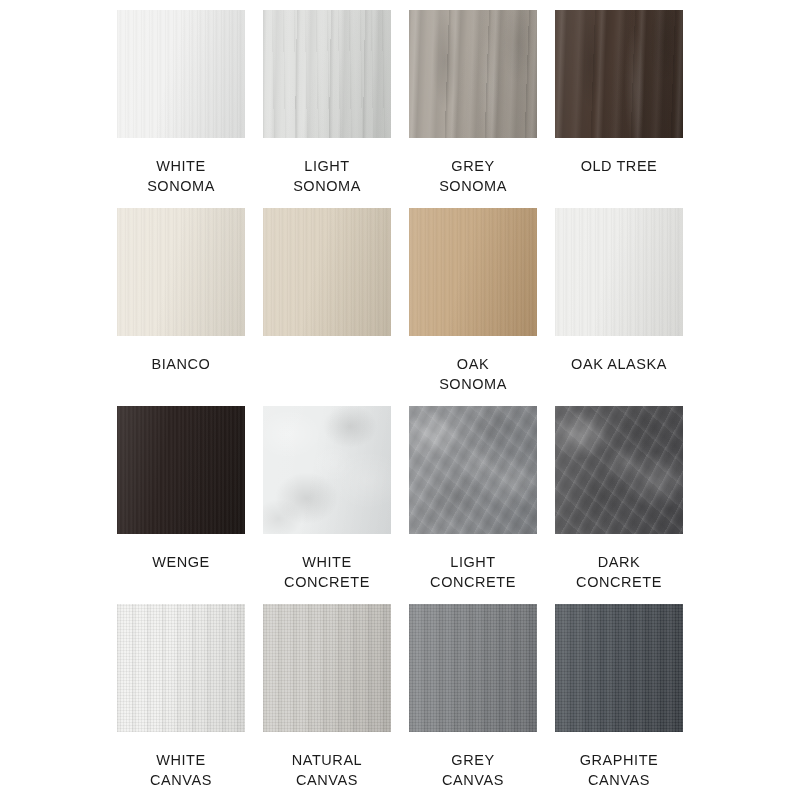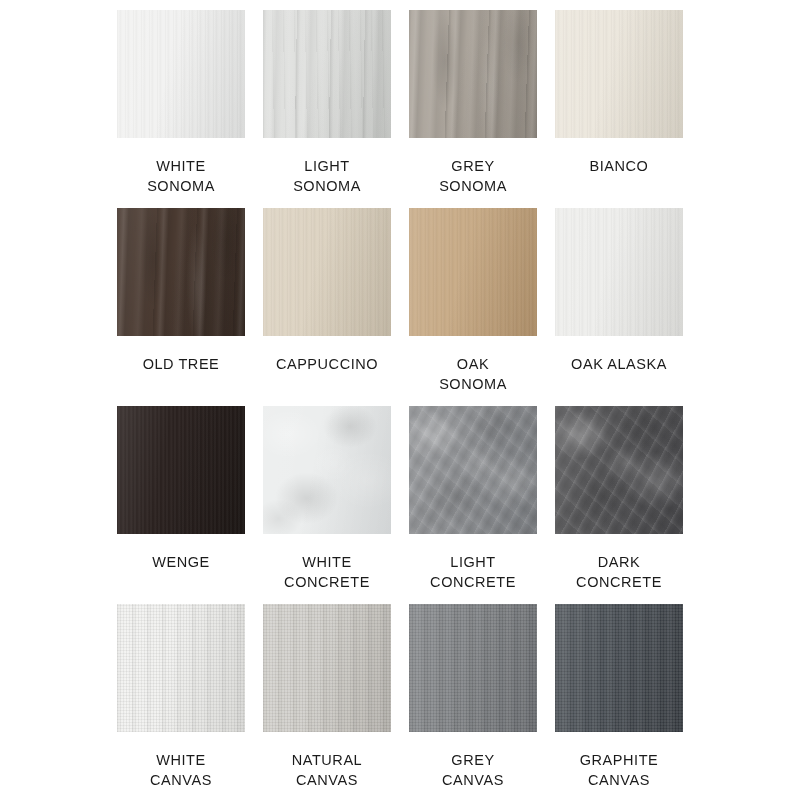--- a/index.html
+++ b/index.html
@@ -189,39 +189,38 @@
       </div>
       <div class="swatch-cell">
         <div class="swatch-tile" style="background: linear-gradient(105deg, rgb(171, 164, 155) 0%, rgb(171, 164, 155) 42%, rgb(150, 143, 134) 100%);">
           <div class="tex tex-grain-rough"></div>
           <div class="tex tex-vignette"></div>
         </div>
         <div class="swatch-label">GREY
 SONOMA</div>
       </div>
       <div class="swatch-cell">
-        <div class="swatch-tile" style="background: linear-gradient(105deg, rgb(236, 231, 221) 0%, rgb(236, 231, 221) 42%, rgb(222, 216, 203) 100%);">
-          <div class="tex tex-grain-fine"></div>
-          <div class="tex tex-vignette"></div>
-        </div>
-        <div class="swatch-label">BIANCO</div>
-      </div>
-      <div class="swatch-cell">
         <div class="swatch-tile" style="background: linear-gradient(105deg, rgb(74, 58, 49) 0%, rgb(74, 58, 49) 42%, rgb(54, 42, 35) 100%);">
           <div class="tex tex-grain-rough"></div>
           <div class="tex tex-vignette"></div>
         </div>
         <div class="swatch-label">OLD TREE</div>
       </div>
       <div class="swatch-cell">
+        <div class="swatch-tile" style="background: linear-gradient(105deg, rgb(236, 231, 221) 0%, rgb(236, 231, 221) 42%, rgb(222, 216, 203) 100%);">
+          <div class="tex tex-grain-fine"></div>
+          <div class="tex tex-vignette"></div>
+        </div>
+        <div class="swatch-label">BIANCO</div>
+      </div>
+      <div class="swatch-cell">
         <div class="swatch-tile" style="background: linear-gradient(105deg, rgb(221, 211, 194) 0%, rgb(221, 211, 194) 42%, rgb(203, 192, 172) 100%);">
           <div class="tex tex-grain-fine"></div>
           <div class="tex tex-vignette"></div>
         </div>
-        <div class="swatch-label">CAPPUCCINO</div>
       </div>
       <div class="swatch-cell">
         <div class="swatch-tile" style="background: linear-gradient(105deg, rgb(200, 171, 135) 0%, rgb(200, 171, 135) 42%, rgb(180, 148, 109) 100%);">
           <div class="tex tex-grain-fine"></div>
           <div class="tex tex-vignette"></div>
         </div>
         <div class="swatch-label">OAK
 SONOMA</div>
       </div>
       <div class="swatch-cell">

